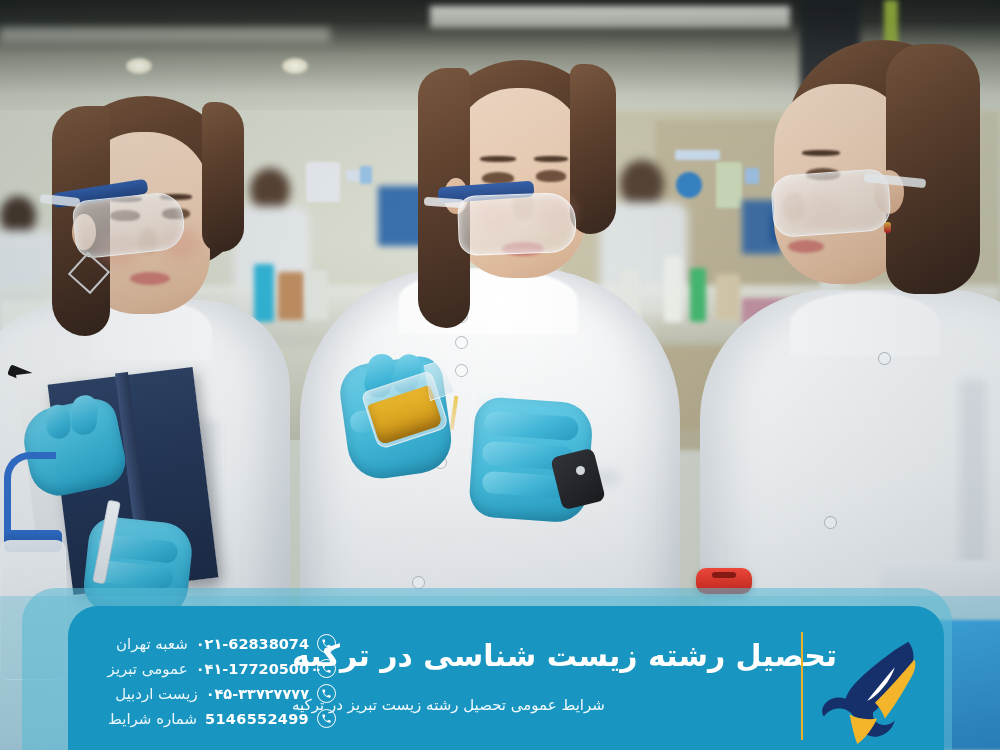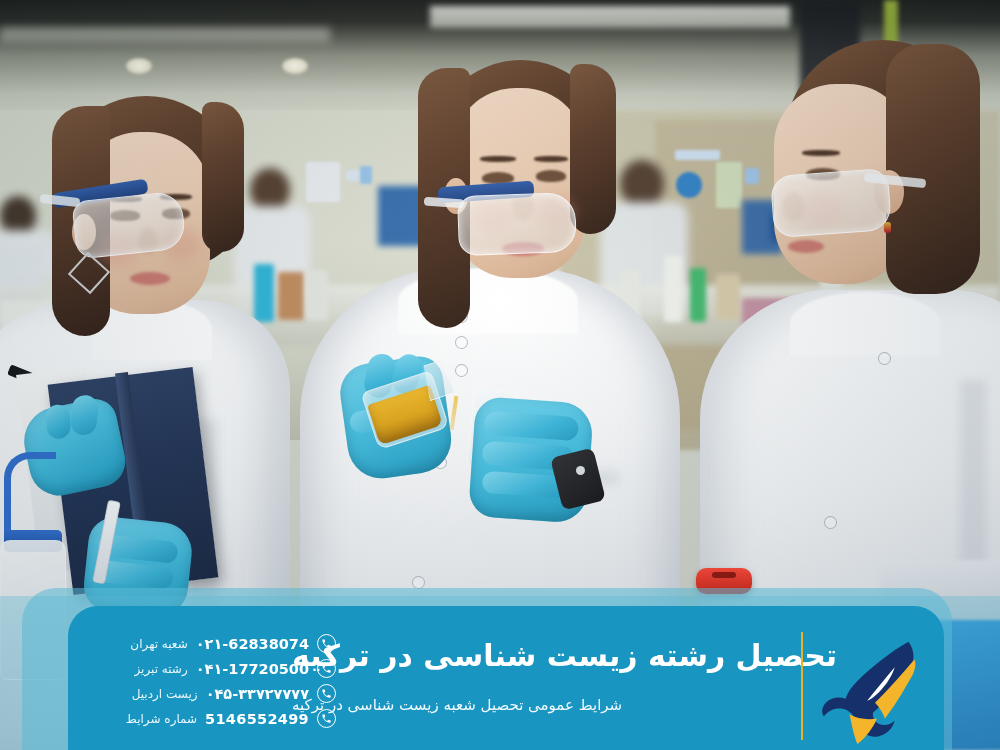--- a/index.html
+++ b/index.html
@@ -337,21 +337,21 @@
   
   .contacts {
     position:absolute; left:96px; top:612px; width:240px; height:138px;
     display:flex; flex-direction:column; justify-content:center; gap:6px;
   }
   .contact-row {
     display:flex; align-items:center; justify-content:flex-start;
     gap:8px; direction:rtl; color:#ffffff; white-space:nowrap;
   }
   .contact-label {
-    font-size:12px; color:#eaf7fc; letter-spacing:0;
+    font-size:15px; color:#eaf7fc; letter-spacing:0;
   }
   .contact-number {
     font-size:14.5px; font-weight:700; color:#ffffff; letter-spacing:.3px;
   }
   .phone-icon {
     width:19px; height:19px; flex:0 0 19px;
     border:1.6px solid #ffffff; border-radius:50%;
     display:flex; align-items:center; justify-content:center;
   }
   .phone-icon svg { width:11px; height:11px; display:block; }
@@ -578,21 +578,21 @@
       <span class="contact-label">شعبه تهران</span>
     </div>
 
     <div class="contact-row">
       <span class="phone-icon">
         <svg viewBox="0 0 24 24" fill="#ffffff" aria-hidden="true">
           <path d="M6.6 10.8c1.4 2.8 3.8 5.2 6.6 6.6l2.2-2.2c.3-.3.7-.4 1-.2 1.2.4 2.4.6 3.6.6.6 0 1 .4 1 1V20c0 .6-.4 1-1 1C10.6 21 3 13.4 3 4c0-.6.4-1 1-1h3.4c.6 0 1 .4 1 1 0 1.3.2 2.5.6 3.6.1.4 0 .8-.2 1l-2.2 2.2z"></path>
         </svg>
       </span>
       <span class="contact-number">۰۴۱-17720500</span>
-      <span class="contact-label">رشته تبریز</span>
+      <span class="contact-label">عمومی تبریز</span>
     </div>
 
     <div class="contact-row">
       <span class="phone-icon">
         <svg viewBox="0 0 24 24" fill="#ffffff" aria-hidden="true">
           <path d="M6.6 10.8c1.4 2.8 3.8 5.2 6.6 6.6l2.2-2.2c.3-.3.7-.4 1-.2 1.2.4 2.4.6 3.6.6.6 0 1 .4 1 1V20c0 .6-.4 1-1 1C10.6 21 3 13.4 3 4c0-.6.4-1 1-1h3.4c.6 0 1 .4 1 1 0 1.3.2 2.5.6 3.6.1.4 0 .8-.2 1l-2.2 2.2z"></path>
         </svg>
       </span>
       <span class="contact-number">۰۴۵-۳۳۷۲۷۷۷۷</span>
       <span class="contact-label">زیست اردبیل</span>
@@ -604,21 +604,21 @@
           <path d="M6.6 10.8c1.4 2.8 3.8 5.2 6.6 6.6l2.2-2.2c.3-.3.7-.4 1-.2 1.2.4 2.4.6 3.6.6.6 0 1 .4 1 1V20c0 .6-.4 1-1 1C10.6 21 3 13.4 3 4c0-.6.4-1 1-1h3.4c.6 0 1 .4 1 1 0 1.3.2 2.5.6 3.6.1.4 0 .8-.2 1l-2.2 2.2z"></path>
         </svg>
       </span>
       <span class="contact-number">5146552499</span>
       <span class="contact-label">شماره شرایط</span>
     </div>
   </div>
 
   <div class="headline-wrap">
     <div class="headline">تحصیل رشته زیست شناسی در ترکیه</div>
-    <div class="subheadline">شرایط عمومی تحصیل شعبه زیست شناسی در ترکیه</div>
+    <div class="subheadline">شرایط عمومی تحصیل رشته زیست تبریز در ترکیه</div>
   </div>
 
   <div class="divider"></div>
 
   <div class="logo-wrap">
     <svg viewBox="0 0 120 124" aria-hidden="true">
       <path d="M92 18 C74 28 54 44 40 58 C34 64 30 70 28 76 C22 74 14 74 8 80 C4 84 3 90 6 94 C12 86 22 84 30 88 C36 92 40 98 42 106 C46 112 54 116 62 114 C70 112 76 106 78 98 C74 102 68 104 63 102 C58 100 55 95 56 90 C70 78 84 62 94 46 C98 38 99 27 92 18 Z" fill="#16306b"></path>
       <path d="M98 36 C86 50 72 66 58 80 C62 84 66 90 68 96 C76 86 86 70 96 52 C99 46 100 40 98 36 Z" fill="#f4b52a"></path>
       <path d="M78 44 C68 56 58 68 50 78 C56 76 62 70 70 60 C74 54 77 48 78 44 Z" fill="#ffffff"></path>
       <path d="M32 92 C40 96 50 98 60 96 C56 106 48 116 40 122 C36 112 34 100 32 92 Z" fill="#f4b52a"></path>

